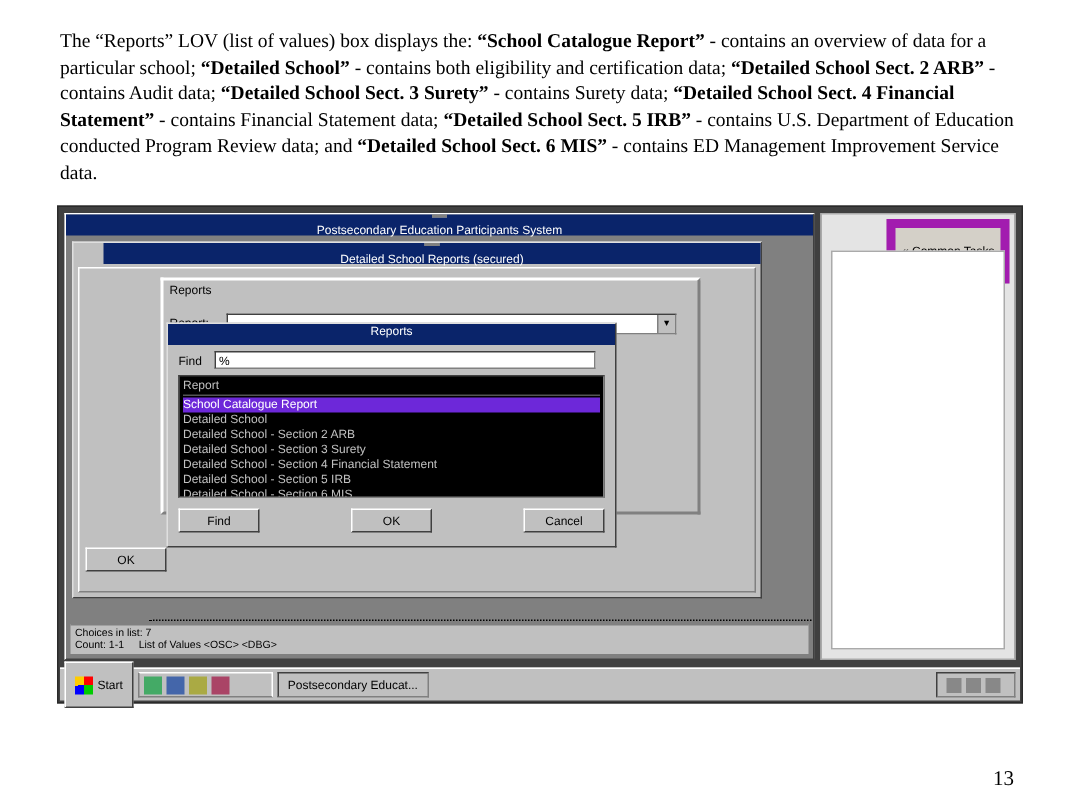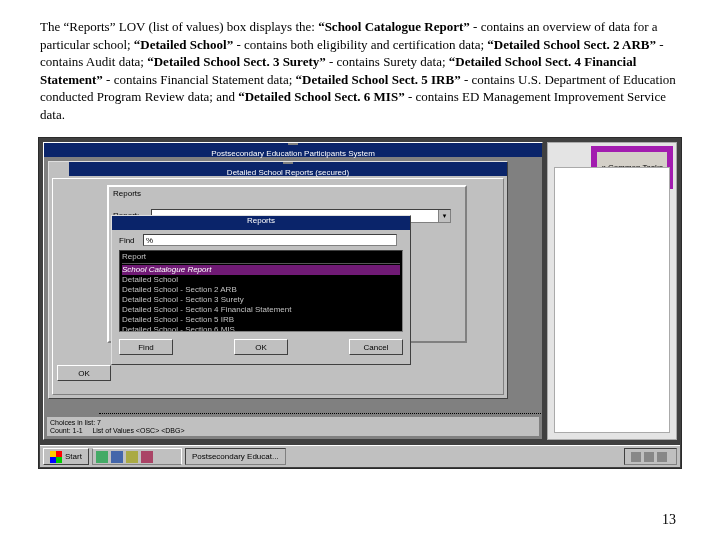--- a/index.html
+++ b/index.html
@@ -171,23 +171,22 @@
     line-height: 10px;
     padding: 1px 2px;
   }
   .lov-list .hdr {
     color:#c0c0c0;
     background:#000;
     border-bottom:1px solid #555;
     padding-bottom:1px; margin-bottom:1px;
   }
   .lov-list .sel {
-    background:#701a75;
+    background:#6d28d9;
     color:#fff;
-    font-style:italic;
   }
   .lov-buttons {
     position:absolute; left:4px; right:4px; bottom:4px; height:18px;
     display:flex; justify-content:space-between;
   }
   .btn {
     min-width: 54px; height: 16px;
     background:#c0c0c0;
     border:1px solid #fff;
     border-right-color:#404040; border-bottom-color:#404040;
@@ -241,21 +240,21 @@
   .taskbar {
     position:absolute;
     left:1px; right:1px; bottom:1px; height:22px;
     background:#c0c0c0;
     border-top:1px solid #fff;
     display:flex; align-items:center;
     gap:3px; padding:0 3px;
     font-size:8px;
   }
   .taskbar .start {
-    height:17px; display:flex; align-items:center; gap:3px;
+    height:31px; display:flex; align-items:center; gap:3px;
     background:#c0c0c0;
     border:1px solid #fff;
     border-right-color:#404040; border-bottom-color:#404040;
     padding:0 6px;
   }
   .taskbar .flag {
     width:12px; height:12px;
     background: conic-gradient(#f00 0 25%, #0c0 0 50%, #00f 0 75%, #fc0 0 100%);
   }
   .taskbar .ql {

